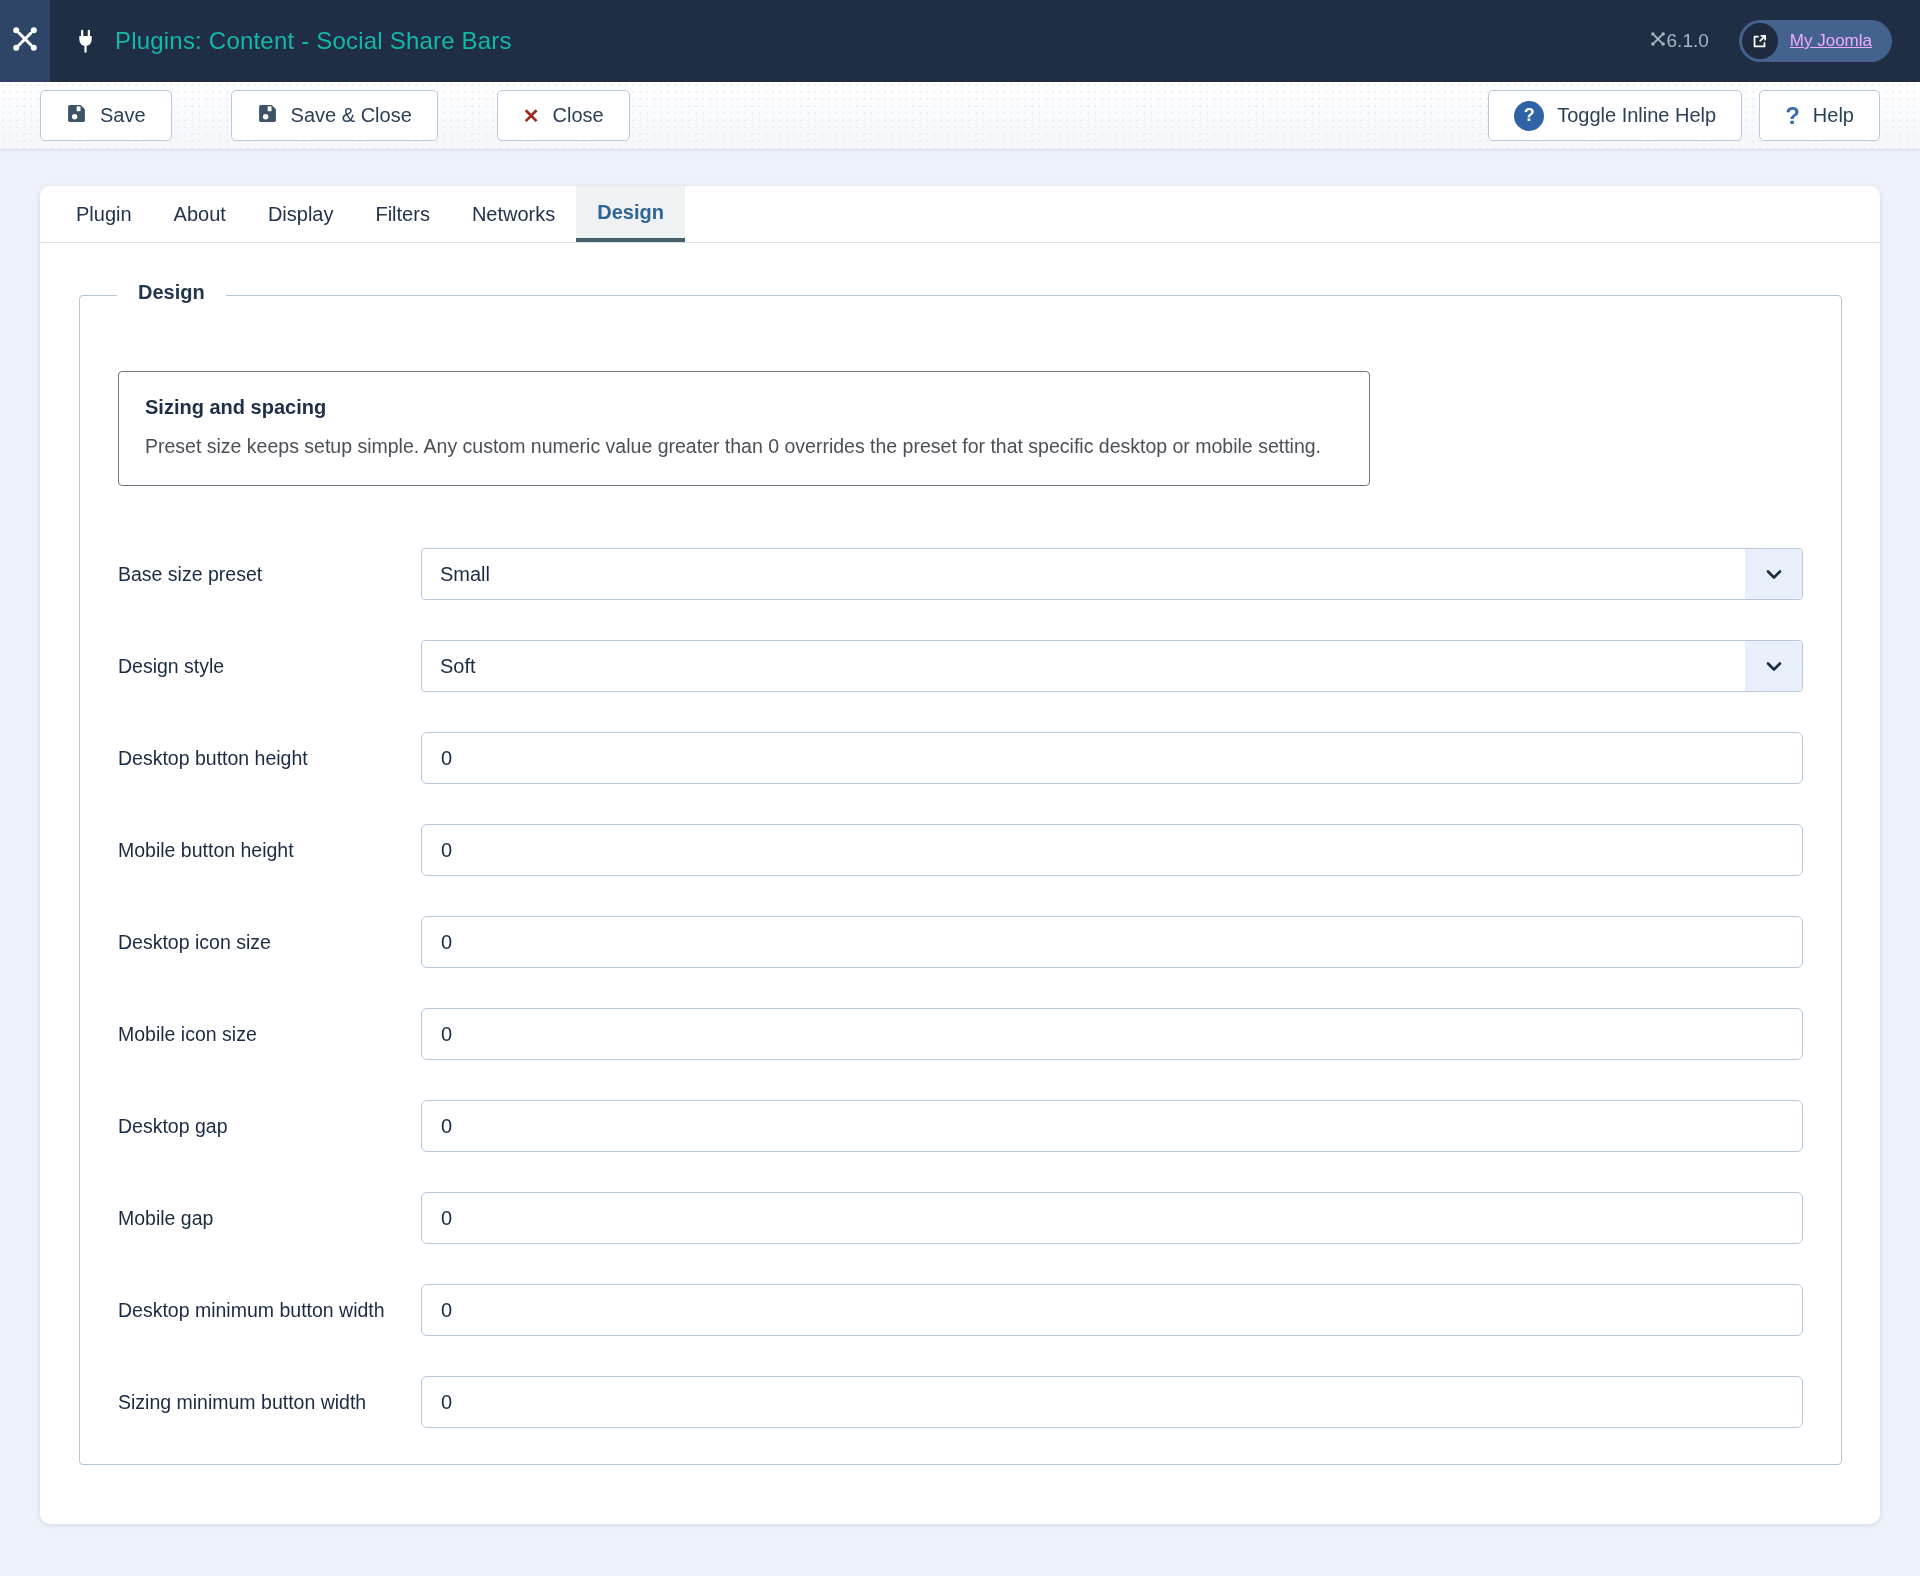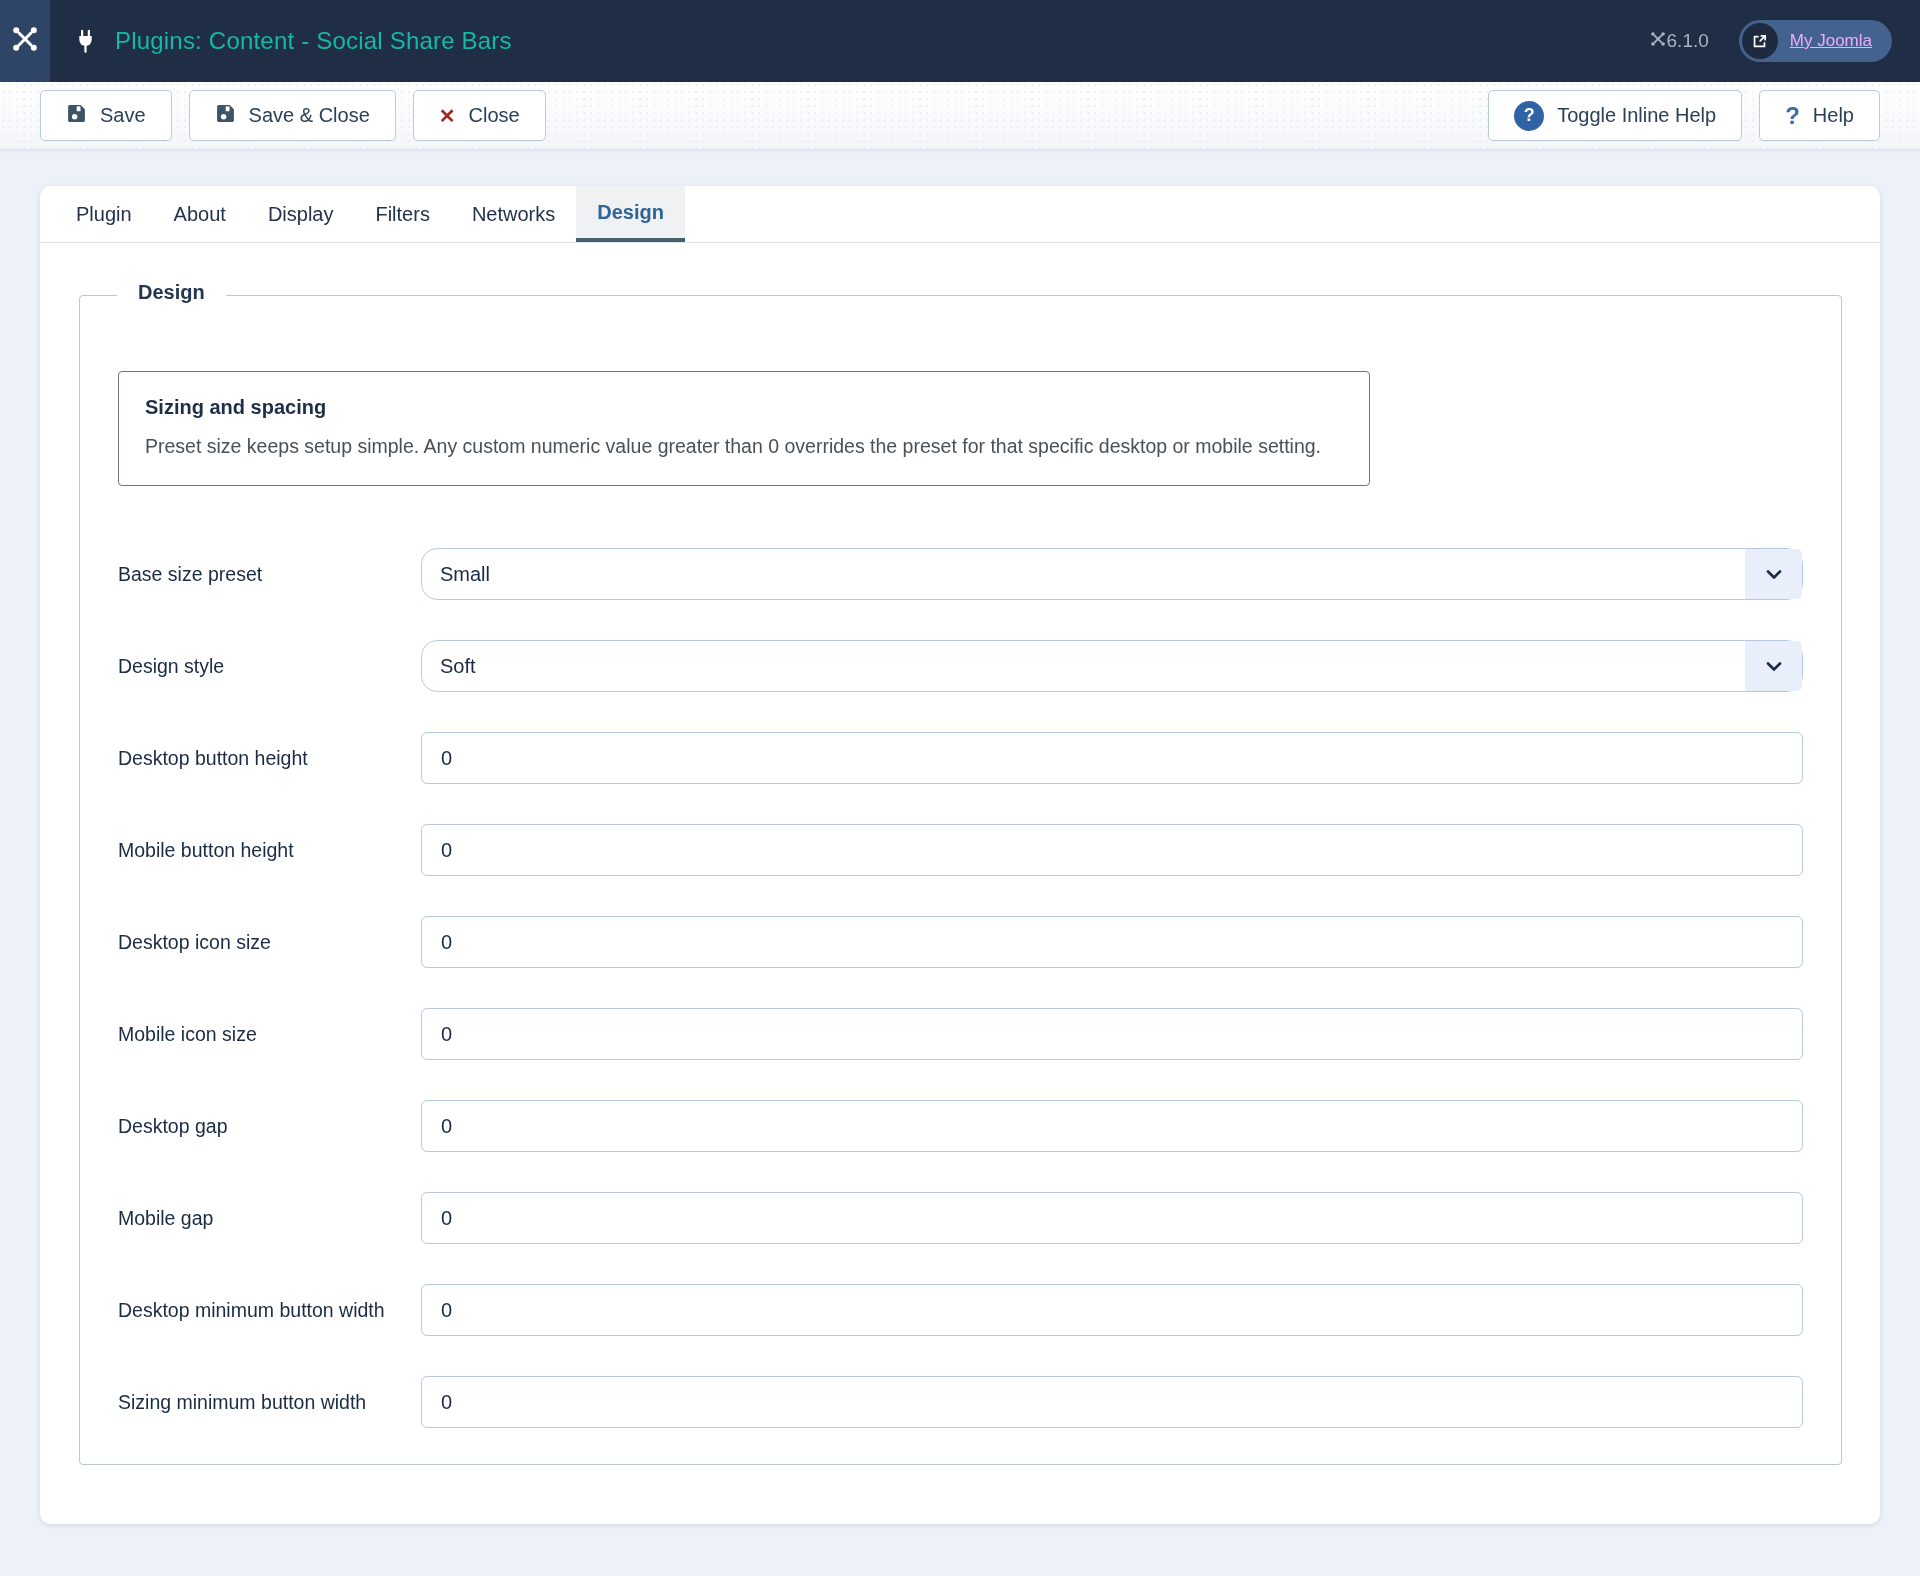--- a/index.html
+++ b/index.html
@@ -41,20 +41,21 @@
   }
 
   
   .toolbar {
     height:68px; display:flex; align-items:center; padding:0 40px;
     background:linear-gradient(#ffffff,#f4f6fa);
     background-image:radial-gradient(#e7ebf3 1px, rgba(0,0,0,0) 1px), linear-gradient(#ffffff,#f4f6fa);
     background-size:7px 7px, 100% 100%;
     border-bottom:1px solid #dde3ed;
     box-shadow:0 1px 3px rgba(30,50,90,.06);
+    gap:42px;
   }
   .btn {
     height:51px; background:#ffffff; border:1px solid #bac9dd; border-radius:5px;
     display:inline-flex; align-items:center; gap:13px; padding:0 25px;
     font-size:20px; color:#2c4057; cursor:pointer; font-family:inherit;
   }
   .btn + .btn { margin-left:17px; }
   .toolbar-right { margin-left:auto; display:flex; align-items:center; }
   .x-glyph { color:#9e2a20; font-size:20px; font-weight:bold; line-height:1; }
   .q-circle {
@@ -100,21 +101,21 @@
   .notice-title { font-size:20px; font-weight:bold; color:#1d2e46; margin-bottom:15px; }
   .notice-body { font-size:19.5px; color:#4a5056; line-height:1.3; }
 
   
   .form-row { display:flex; align-items:center; margin-bottom:40px; }
   .form-row:last-child { margin-bottom:0; }
   .field-label { width:303px; flex:0 0 auto; font-size:19.5px; color:#1b2b43; }
   .control-wrap { width:1382px; flex:0 0 auto; }
 
   .select-box {
-    position:relative; height:52px; border:1px solid #b9c8dd; border-radius:16px;
+    position:relative; height:52px; border:1px solid #b9c8dd; border-radius:4px;
     background:#ffffff; display:flex; align-items:center; padding-left:18px;
     font-size:20px; color:#1b2b43; cursor:pointer;
   }
   .select-caret {
     position:absolute; top:0; right:0; width:57px; height:50px;
     background:#e9effa; border-radius:0 5px 5px 0;
     display:flex; align-items:center; justify-content:center;
   }
   .num-input {
     width:100%; height:52px; border:1px solid #b9c8dd; border-radius:6px;

